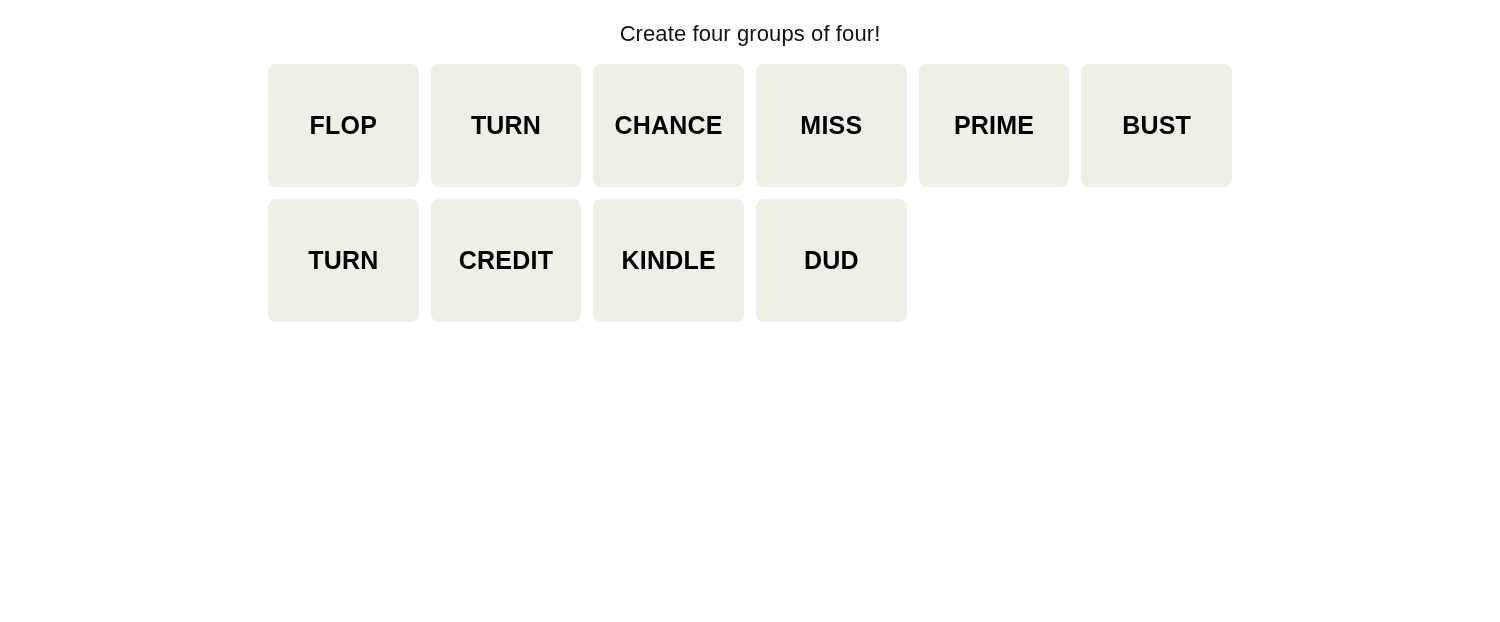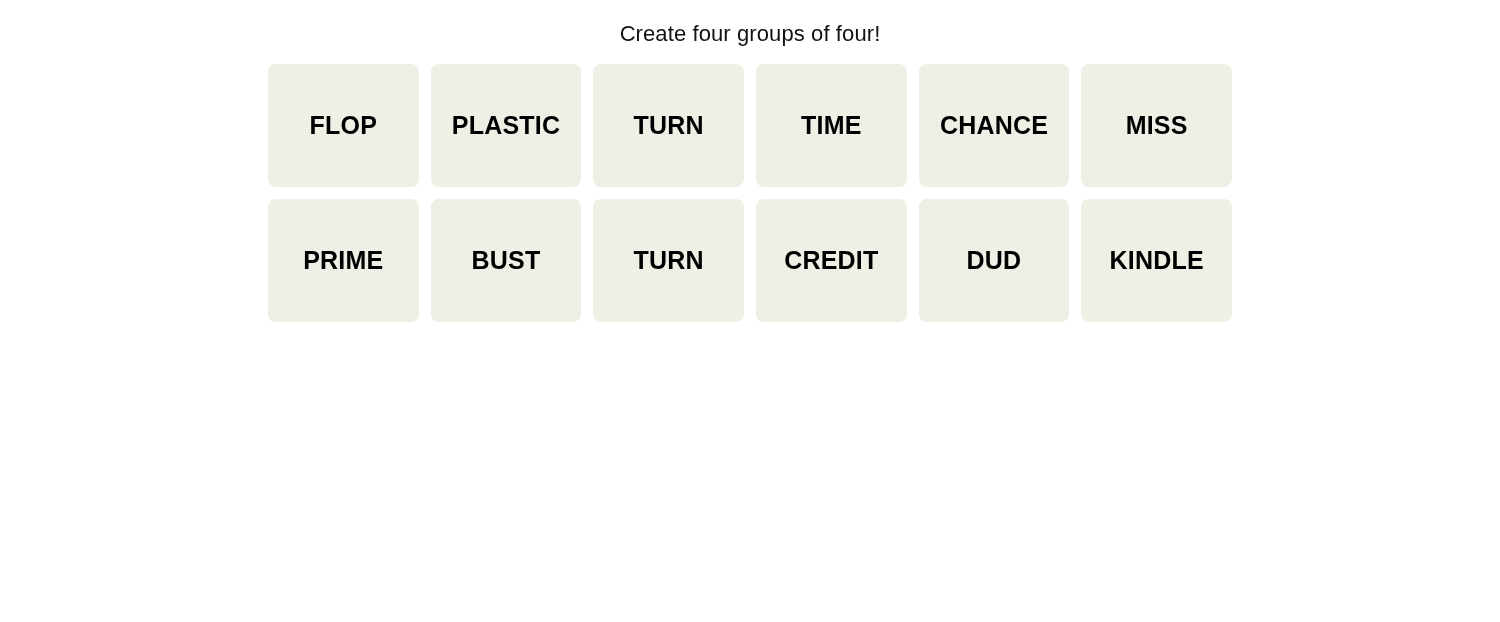--- a/index.html
+++ b/index.html
@@ -76,31 +76,25 @@
 
   <div class="instruction">Create four groups of four!</div>
 
   <div class="board">
 
     <button class="tile">
       <span class="tile-label">FLOP</span>
     </button>
 
 
-    <button class="tile">
-      <span class="tile-label">PLASTIC</span>
-    </button>
 
     <button class="tile">
       <span class="tile-label">TURN</span>
     </button>
 
-    <button class="tile">
-      <span class="tile-label">TIME</span>
-    </button>
 
 
     <button class="tile">
       <span class="tile-label">CHANCE</span>
     </button>
 
 
     <button class="tile">
       <span class="tile-label">MISS</span>
     </button>
@@ -116,21 +110,21 @@
     <button class="tile">
       <span class="tile-label">TURN</span>
     </button>
 
 
     <button class="tile">
       <span class="tile-label">CREDIT</span>
     </button>
 
     <button class="tile">
-      <span class="tile-label">DUD</span>
+      <span class="tile-label">KINDLE</span>
     </button>
 
     <button class="tile">
-      <span class="tile-label">KINDLE</span>
+      <span class="tile-label">DUD</span>
     </button>
 
   </div>
 </div>
 
 </body></html>

